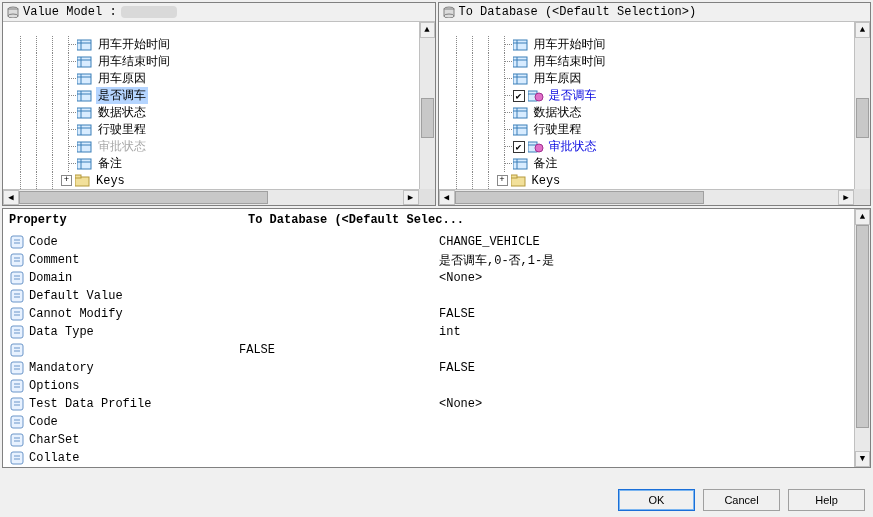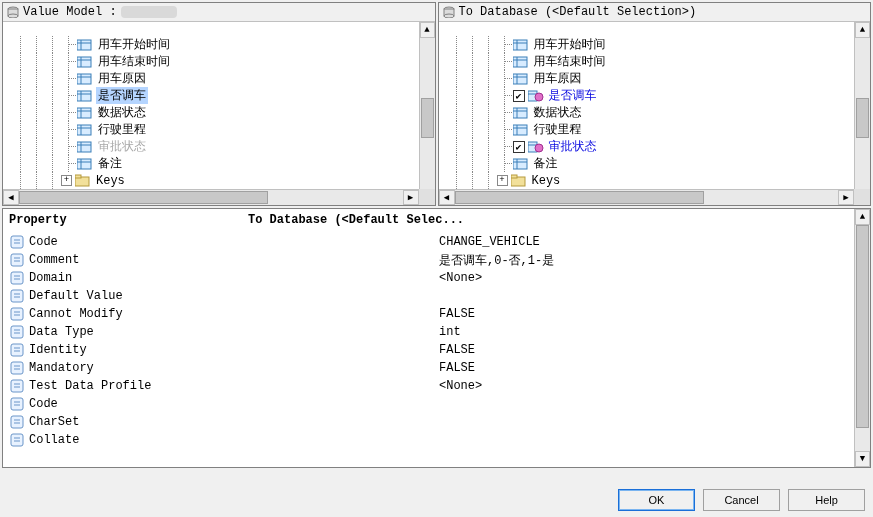--- a/index.html
+++ b/index.html
@@ -628,33 +628,42 @@
         <span class="prop-name">Data Type</span>
         <span class="prop-model"></span>
         <span class="prop-db">int</span>
       </div>
       <div class="prop-row">
         <span class="icon">
           <svg width="14" height="14">
             <use href="#propicon"></use>
           </svg>
         </span>
-        <span class="prop-name">Identity</span>
         <span class="prop-model"></span>
         <span class="prop-db">FALSE</span>
       </div>
       <div class="prop-row">
         <span class="icon">
           <svg width="14" height="14">
             <use href="#propicon"></use>
           </svg>
         </span>
         <span class="prop-name">Mandatory</span>
         <span class="prop-model"></span>
         <span class="prop-db">FALSE</span>
+      </div>
+      <div class="prop-row">
+        <span class="icon">
+          <svg width="14" height="14">
+            <use href="#propicon"></use>
+          </svg>
+        </span>
+        <span class="prop-name">Options</span>
+        <span class="prop-model"></span>
+        <span class="prop-db"></span>
       </div>
       <div class="prop-row">
         <span class="icon">
           <svg width="14" height="14">
             <use href="#propicon"></use>
           </svg>
         </span>
         <span class="prop-name">Test Data Profile</span>
         <span class="prop-model"></span>
         <span class="prop-db">&lt;None&gt;</span>

